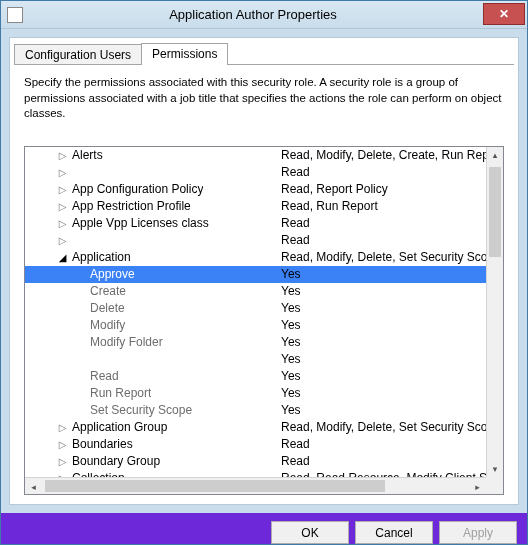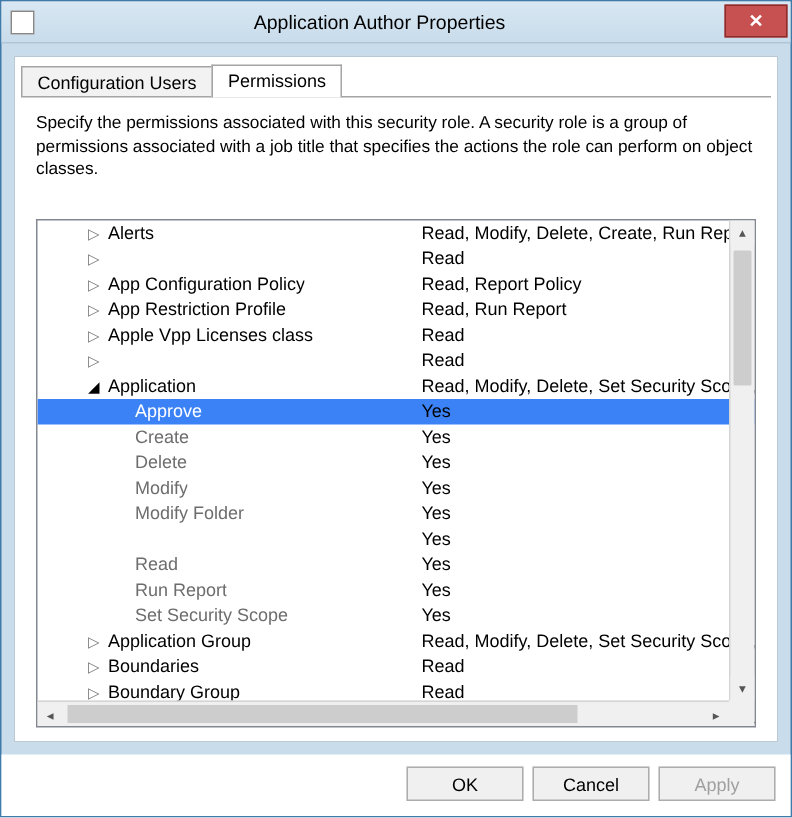--- a/index.html
+++ b/index.html
@@ -164,22 +164,22 @@
   .hscroll .thumb {
     position:absolute; top:2px; bottom:2px;
     left:20px; width:340px; background:#cdcdcd;
   }
   .corner {
     position:absolute; right:0; bottom:0; width:17px; height:17px;
     background:#f0f0f0;
   }
   .btnbar {
     display:flex; justify-content:flex-end; gap:6px;
-    padding: 8px 10px 10px 10px;
-    background:#ffffff;
+    padding: 8px 10px 0 10px;
+    background:#6d28d9;
   }
   button.dlg {
     width: 78px; height: 23px;
     background: #f0f0f0;
     border: 1px solid #acacac;
     font-family: inherit; font-size: 12px;
     cursor: pointer;
   }
   button.dlg.disabled {
     color: #a0a0a0;

